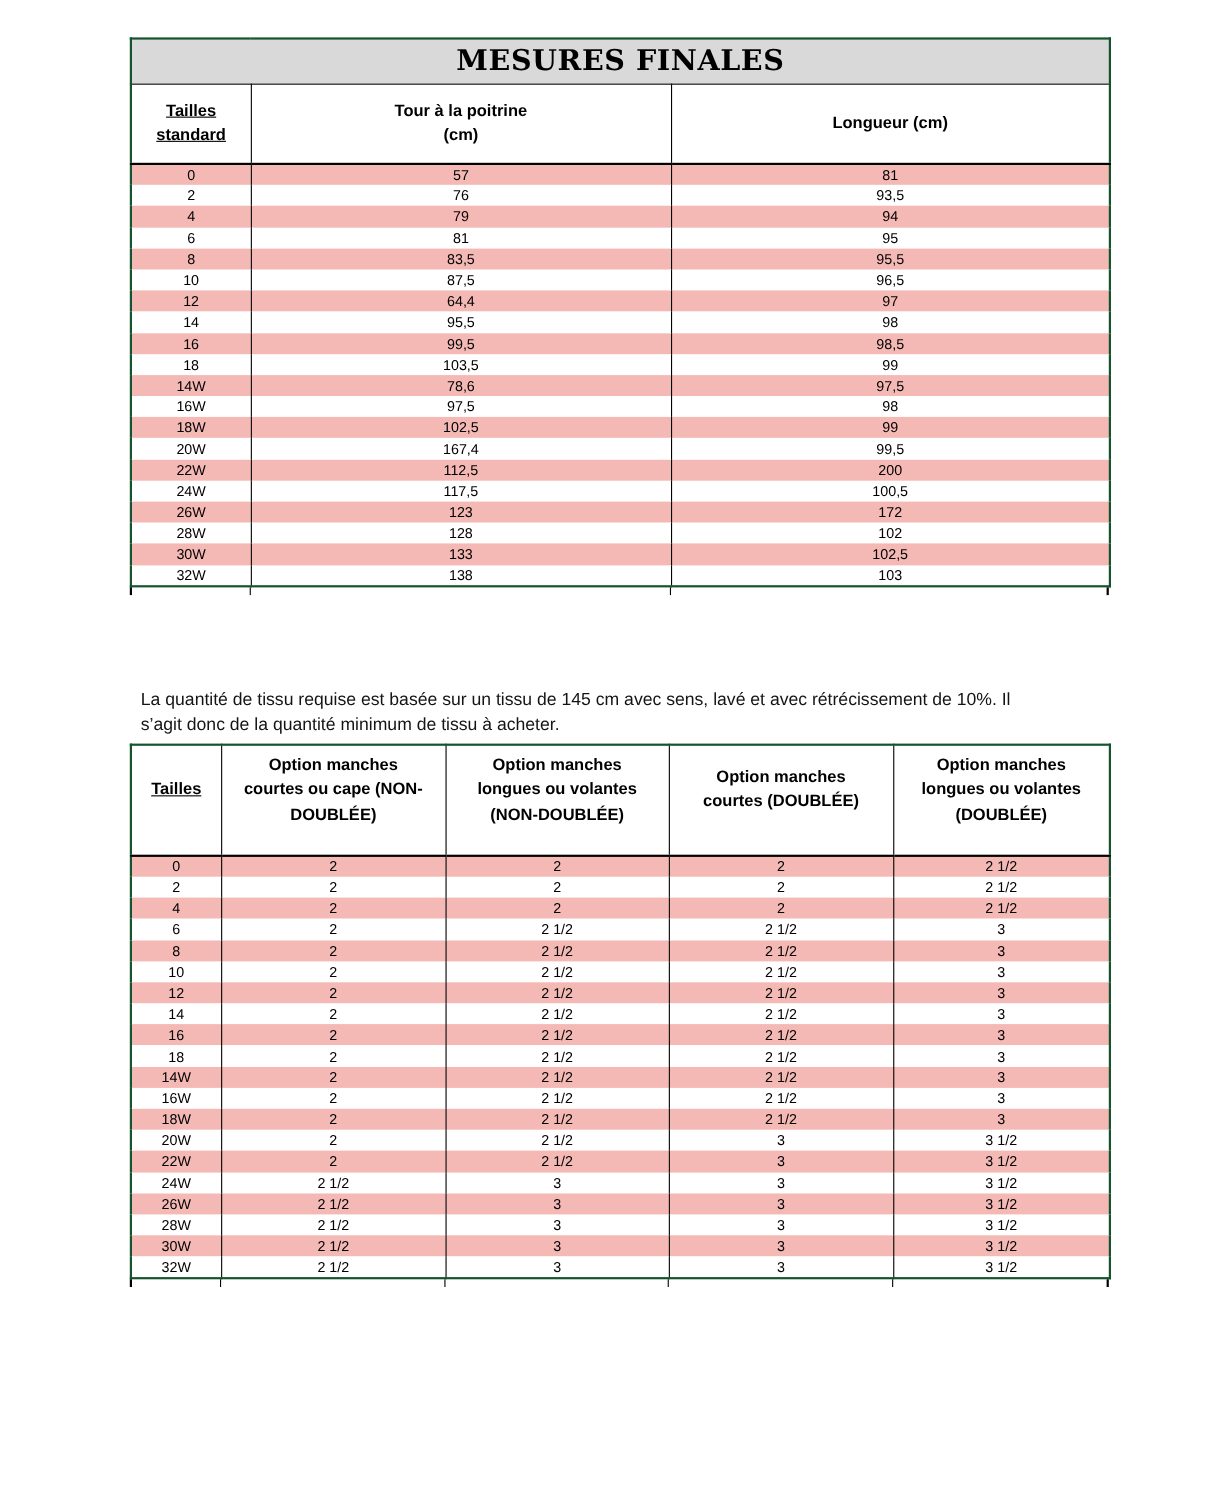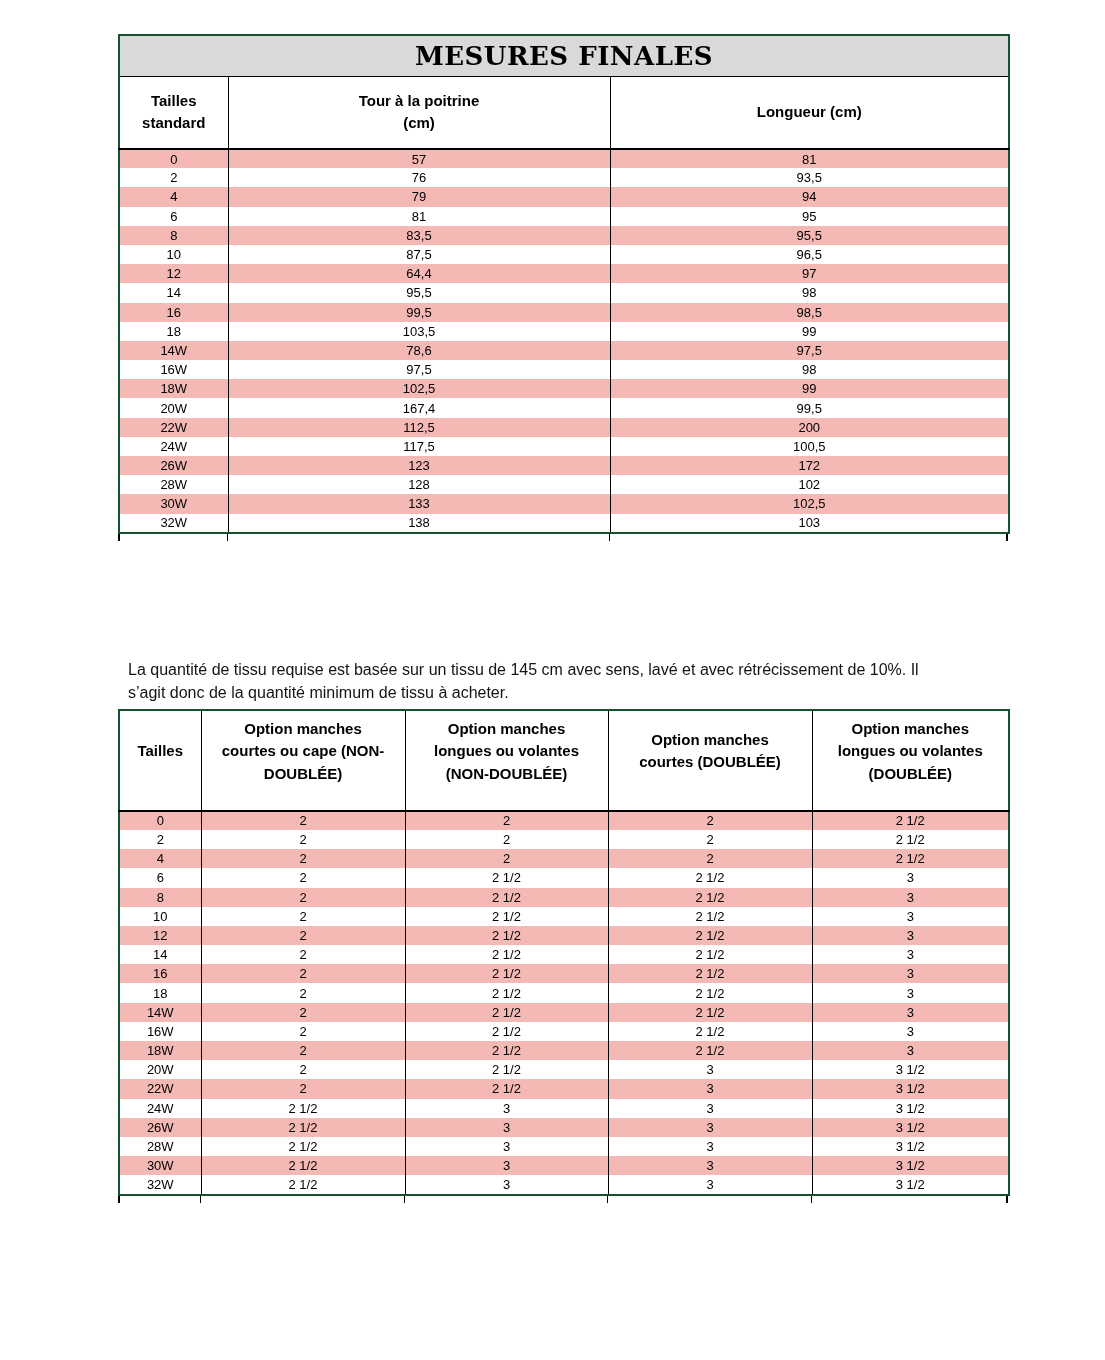--- a/index.html
+++ b/index.html
@@ -37,21 +37,21 @@
     font-weight:700;
     font-size:15px;
     text-align:center;
     vertical-align:middle;
     white-space:pre-line;
     line-height:1.5;
     border-left:1px solid #000;
     border-bottom:2px solid #000;
     padding:0 4px;
   }
-  .tbl th.col:first-child { border-left:none; }
+  .tbl th.col:first-child { border-left:none;text-decoration:underline; }
   .tbl1 th.col { height:73px; }
   .tbl2 th.col { height:101px; padding-bottom:18px; }
 
   .tbl td {
     font-size:13px;
     text-align:center;
     vertical-align:middle;
     height:19.2px;
     line-height:1;
     border-left:1px solid #000;
@@ -65,21 +65,21 @@
     height:7px;
     display:grid;
   }
   .tail1 { grid-template-columns:109px 382px 399px; }
   .tail2 { grid-template-columns:82px 204px 203px 204px 197px; }
   .tail span { border-left:1px solid #000; }
   .tail span:first-child { border-left:2px solid #000; }
   .tail span:last-child { border-right:2px solid #000; }
 
   .note {
-    margin:117px 0 4px 128px;
+    margin:84px 0 4px 128px;
     width:880px;
     font-size:16px;
     line-height:23.5px;
     white-space:pre-line;
     color:#141414;
   }
 
   
   .tbl1 col.c0 { width:109px; } .tbl1 col.c1 { width:382px; } .tbl1 col.c2 { width:399px; }
   .tbl2 col.c0 { width:82px; }  .tbl2 col.c1 { width:204px; } .tbl2 col.c2 { width:203px; }

